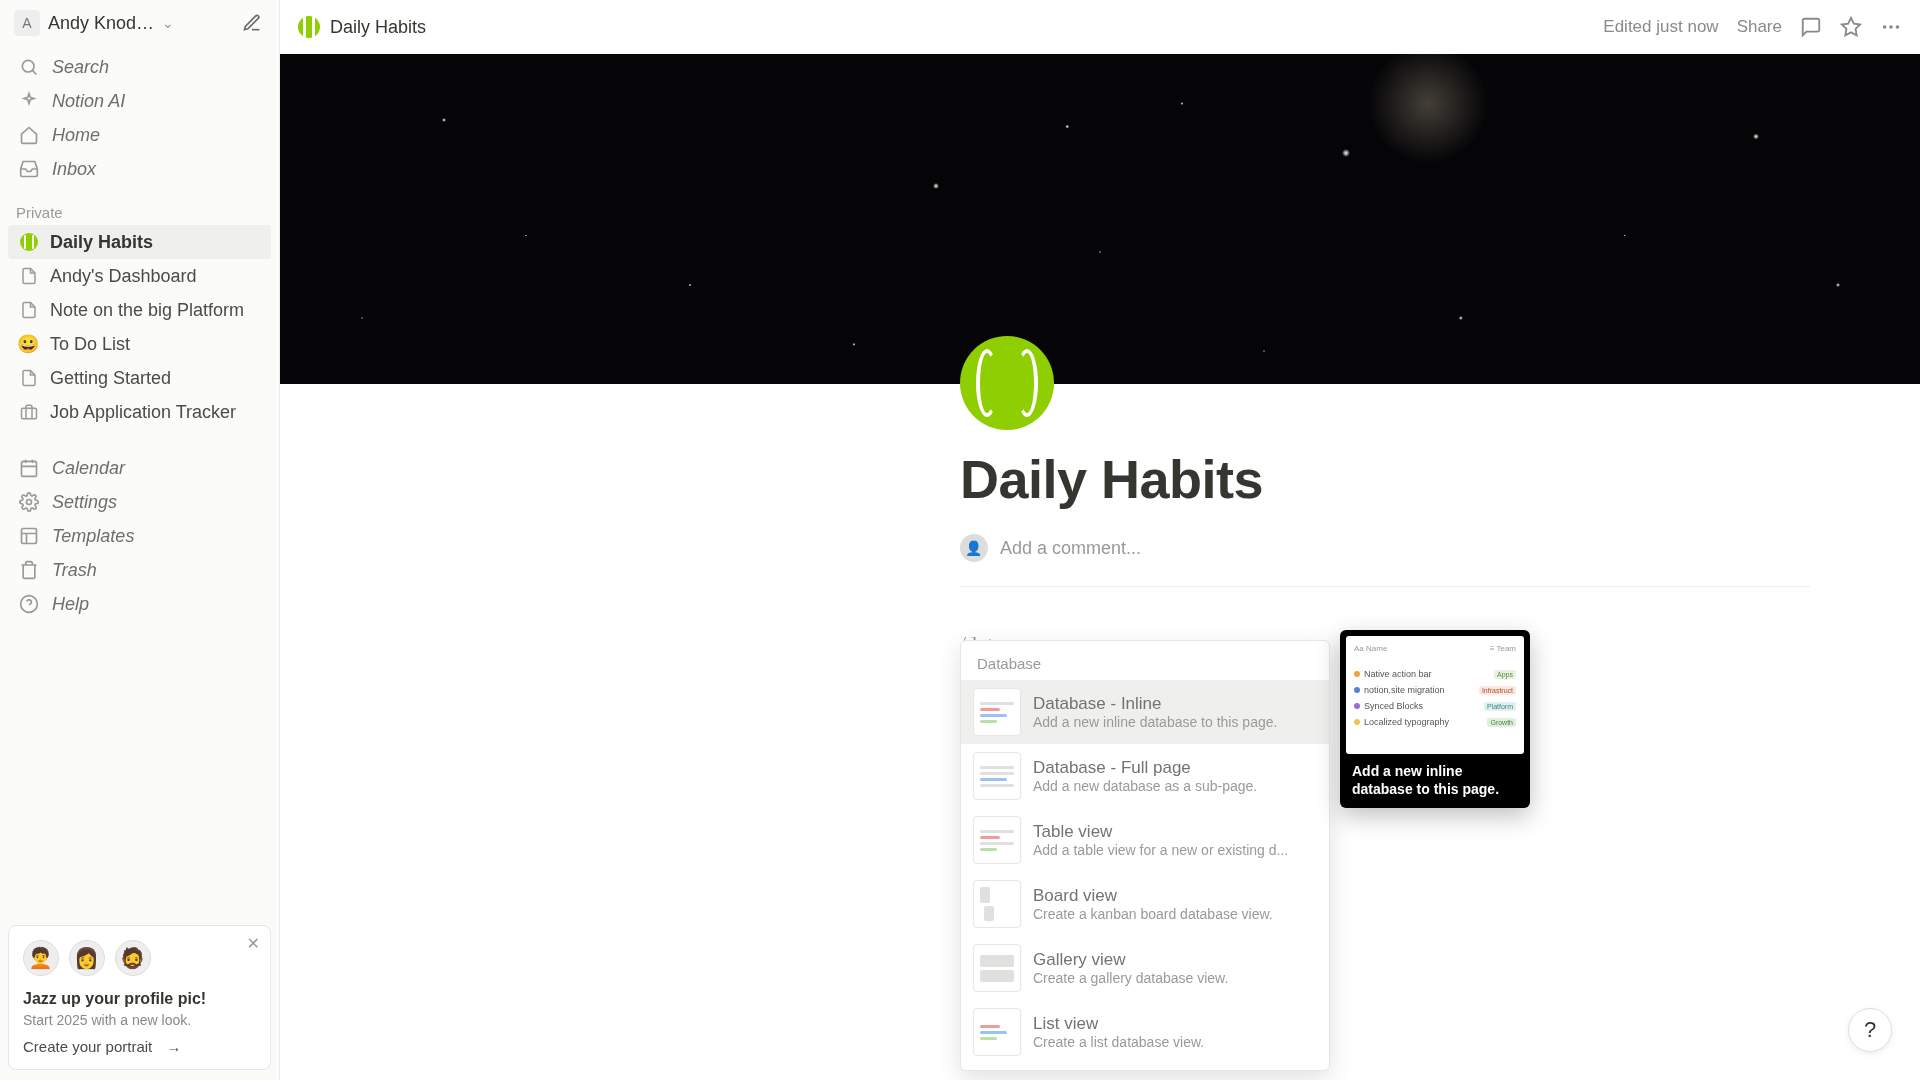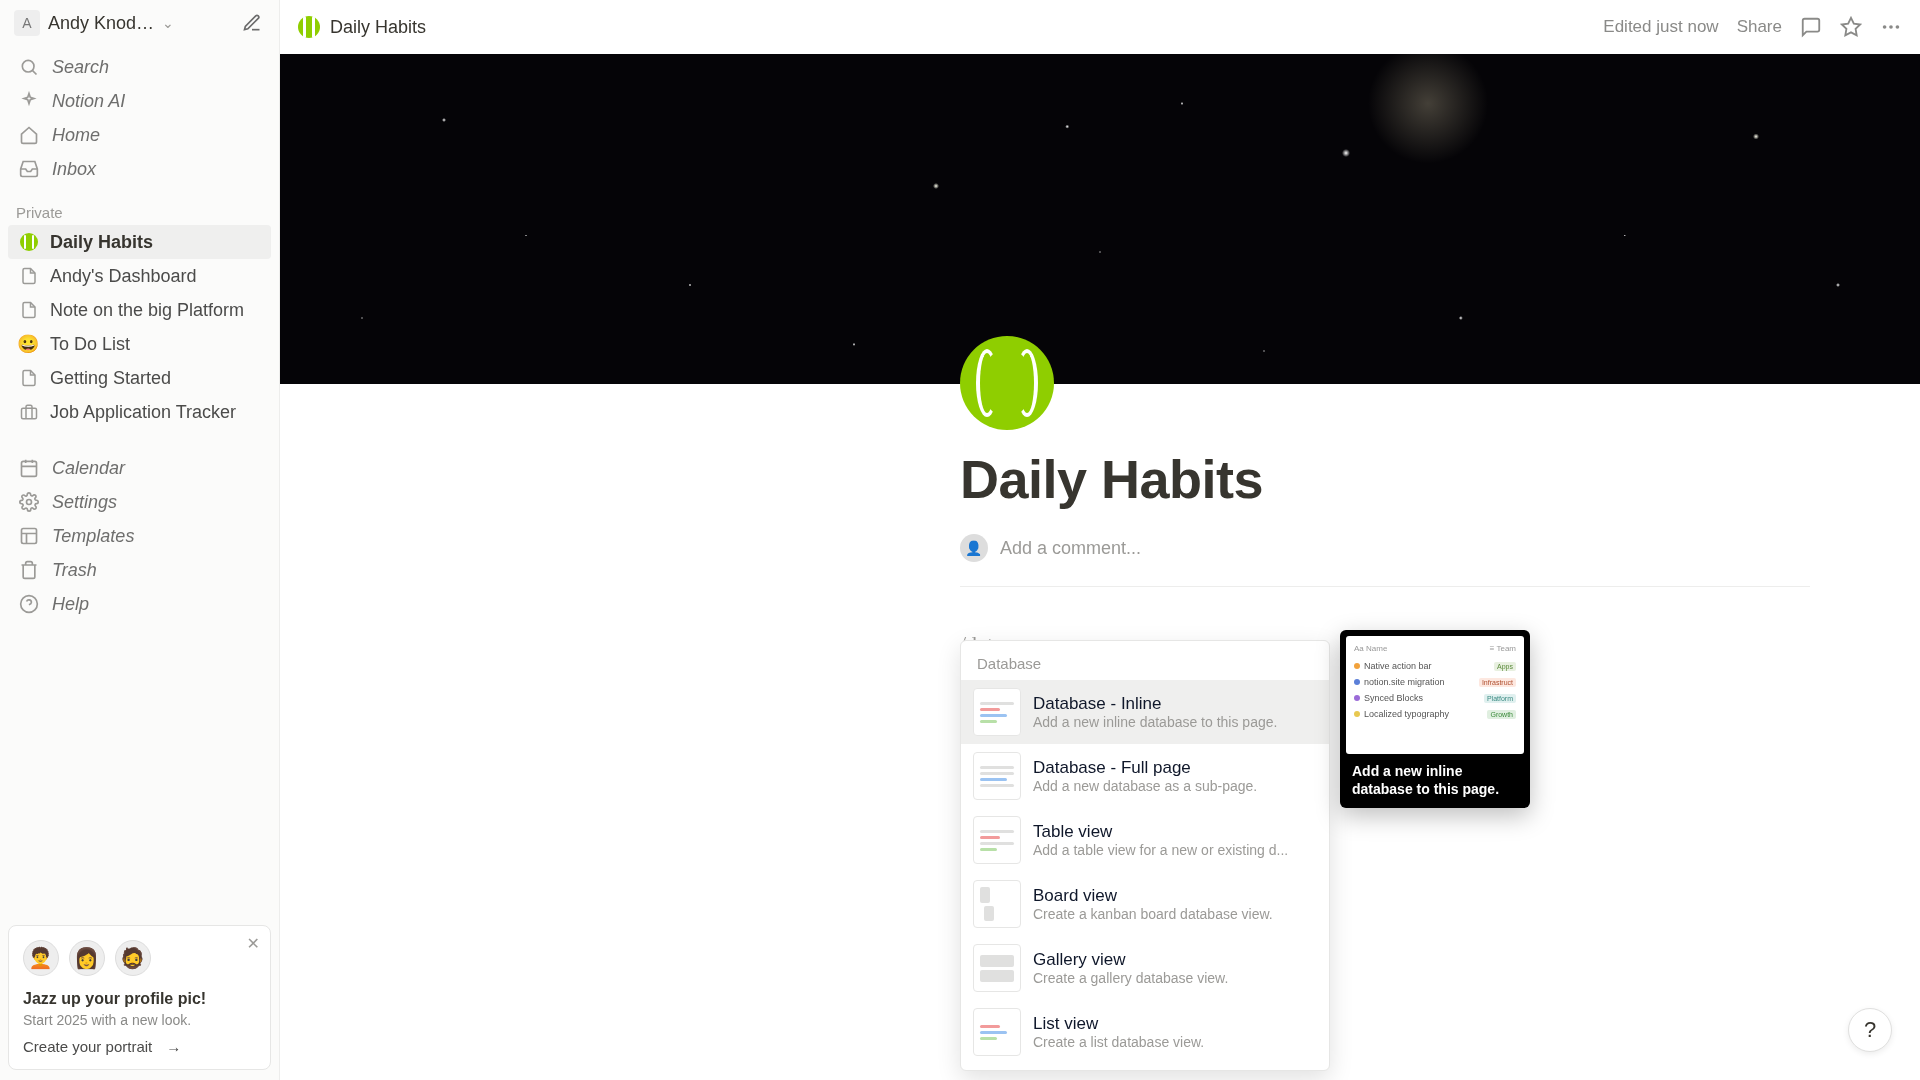--- a/index.html
+++ b/index.html
@@ -127,31 +127,31 @@
   padding: 10px 0 6px; max-height: 450px; overflow:hidden;
 }
 .slash-section-label { font-size:15px; color:#9b9a97; padding: 4px 16px 8px; font-weight:500;}
 .slash-item { display:flex; gap:12px; padding:8px 12px; cursor:pointer; align-items:center;}
 .slash-item.highlight { background:#efefee;}
 .slash-thumb { width:48px;height:48px;border:1px solid #e6e6e5;border-radius:4px;background:#fff;flex-shrink:0;display:flex;flex-direction:column;justify-content:center;gap:3px;padding:6px;}
 .slash-thumb .line{height:3px;background:#e0e0df;border-radius:2px;}
 .slash-thumb .line.c1{background:#f29b9b;width:60%;}
 .slash-thumb .line.c2{background:#9bc3f2;width:80%;}
 .slash-thumb .line.c3{background:#b8e0a8;width:50%;}
-.slash-text .title{font-size:17px;color:#0f172a;}
+.slash-text .title{font-size:17px;color:#737373;}
 .slash-text .desc {font-size:14px;color:#9b9a97;white-space:nowrap;overflow:hidden;text-overflow:ellipsis;max-width:270px;}
 
 .preview-card {
   position:absolute; left:1060px; top:630px; width:190px;
   background:#000; border-radius:6px; padding:6px; color:#fff;
   box-shadow:0 8px 24px rgba(0,0,0,0.25);
 }
 .preview-img { background:#fff; border-radius:3px; height:118px; padding:8px; font-size:9px; color:#555;}
 .preview-img .ph-row{display:flex;justify-content:space-between;align-items:center;margin-bottom:6px;}
-.preview-img .ph-header{color:#999;font-size:8px;margin-bottom:8px;display:flex;justify-content:space-between;}
+.preview-img .ph-header{color:#999;font-size:8px;margin-bottom:16px;display:flex;justify-content:space-between;}
 .preview-img .ph-bullet{display:flex;align-items:center;gap:4px;}
 .preview-img .dot{width:6px;height:6px;border-radius:50%;}
 .preview-img .tag{font-size:7px;padding:1px 3px;border-radius:2px;}
 .preview-caption { font-size:14px; font-weight:600; padding:8px 6px 4px; line-height:1.3;}
 
 .help-float {
   position:absolute; right:28px; bottom:28px;
   width:44px;height:44px;border-radius:50%;border:1px solid #e0e0df;background:#fff;
   display:flex;align-items:center;justify-content:center;font-size:22px;cursor:pointer;
   box-shadow:0 2px 6px rgba(0,0,0,0.08);

